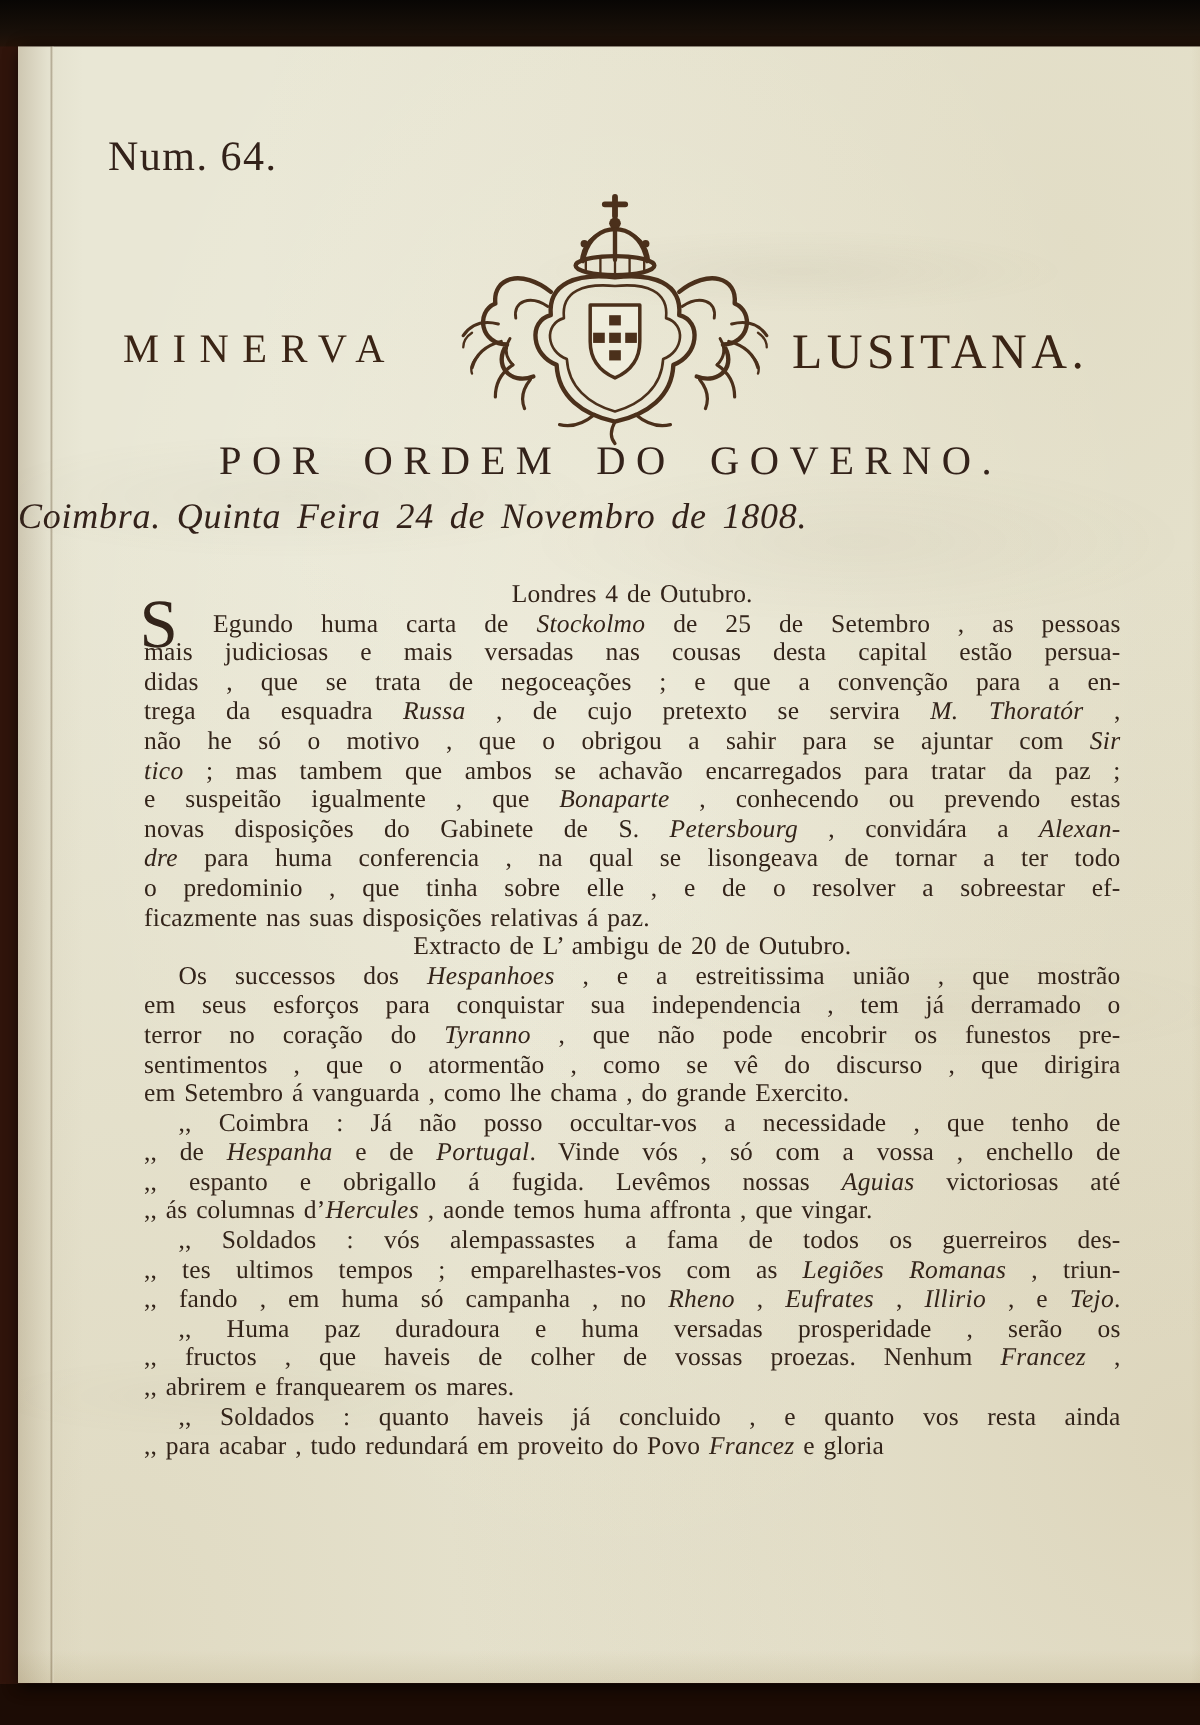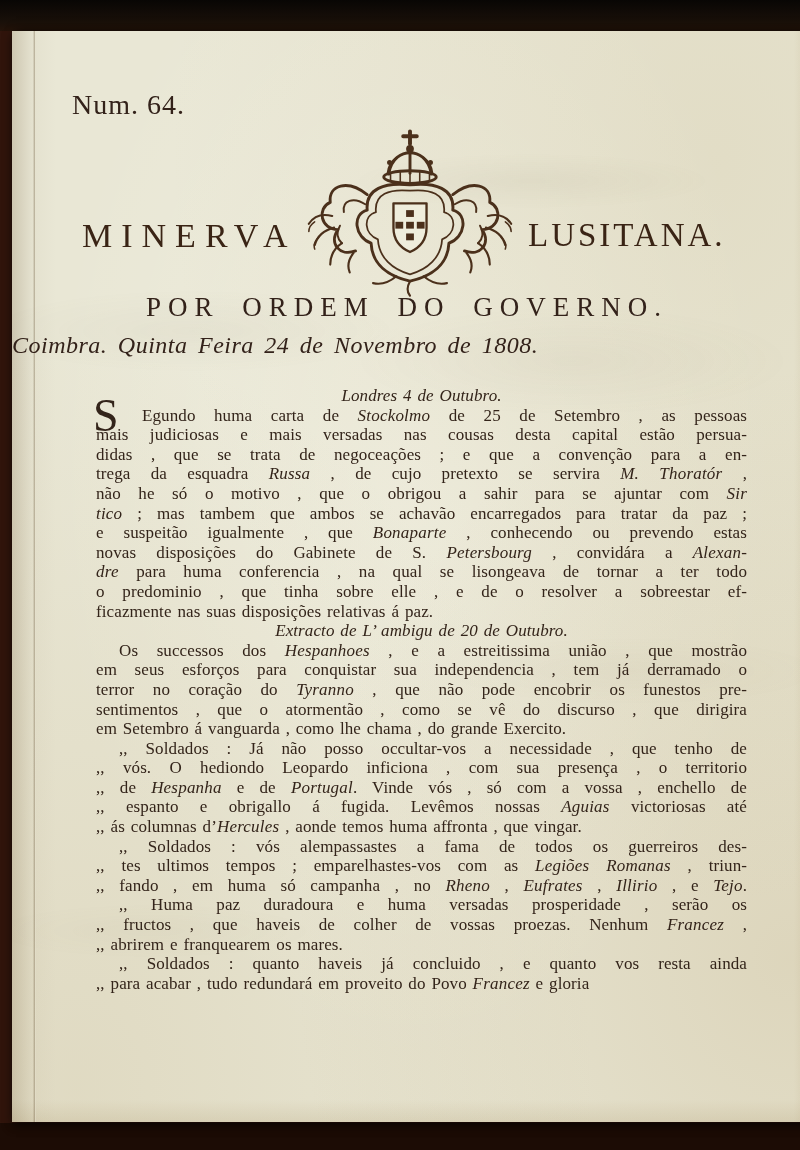--- a/index.html
+++ b/index.html
@@ -33,21 +33,21 @@
   .crease {
     position:absolute; left:21px; top:0; width:3px; height:100%;
     background:linear-gradient(90deg, transparent, rgba(95,75,45,.35) 45%, rgba(230,225,205,.5) 80%, transparent);
   }
   .num-label {
     position:absolute; left:60px; top:58px;
     font-size:28px; letter-spacing:1px; color:#33221a;
   }
   .masthead-left {
     position:absolute; left:70px; top:186px;
-    font-size:34px; letter-spacing:9px; color:#3a2415;
+    font-size:27px; letter-spacing:9px; color:#3a2415;
   }
   .masthead-right {
     position:absolute; left:516px; top:186px;
     font-size:33px; letter-spacing:3px; color:#3a2415;
   }
   .emblem {
     position:absolute; left:291px; top:96px; width:214px; height:176px;
   }
   .gov-heading {
     position:absolute; left:0; top:261px; width:790px; text-align:center;
@@ -56,21 +56,21 @@
   .dateline {
     position:absolute; left:0; top:301px; width:790px; text-align:left;
     font-style:italic; font-size:24px; letter-spacing:.5px; word-spacing:4px; color:#33221a;
   }
   .bodytext {
     position:absolute; left:84px; top:355px; width:651px;
     font-size:17px; line-height:19.6px; word-spacing:1.5px; letter-spacing:.1px;
     color:#33241a;
   }
   .bodytext i { letter-spacing:.2px; }
-  .bheading { text-align:center; font-style:italic; }
+  .bheading { text-align:center; }
   .para { position:relative; }
   .line.j { text-align:justify; text-align-last:justify; text-justify:inter-word; }
   .line.first { padding-left:46px; }
   .line.ind { padding-left:23px; }
   .dropcap {
     position:absolute; left:-3px; top:-13px;
     font-size:46px; line-height:1; color:#33241a;
   }
   
   .bleed {
@@ -164,22 +164,21 @@
         </div>
         <div class="bheading">Extracto de L’ ambigu de 20 de Outubro.</div>
         <div class="para">
           <div class="line j ind">Os successos dos <i>Hespanhoes</i> , e a estreitissima união , que mostrão</div>
           <div class="line j">em seus esforços para conquistar sua independencia , tem já derramado o</div>
           <div class="line j">terror no coração do <i>Tyranno</i> , que não pode encobrir os funestos pre-</div>
           <div class="line j">sentimentos , que o atormentão , como se vê do discurso , que dirigira</div>
           <div class="line">em Setembro á vanguarda , como lhe chama , do grande Exercito.</div>
         </div>
         <div class="para">
-          <div class="line j ind">,, Soldados : Já não posso occultar-vos a necessidade , que tenho de</div>
-          <div class="line j">,, vós. O hediondo Leopardo inficiona , com sua presença , o territorio</div>
+          <div class="line j ind">,, Coimbra : Já não posso occultar-vos a necessidade , que tenho de</div>
           <div class="line j">,, de <i>Hespanha</i> e de <i>Portugal</i>. Vinde vós , só com a vossa , enchello de</div>
           <div class="line j">,, espanto e obrigallo á fugida. Levêmos nossas <i>Aguias</i> victoriosas até</div>
           <div class="line">,, ás columnas d’<i>Hercules</i> , aonde temos huma affronta , que vingar.</div>
         </div>
         <div class="para">
           <div class="line j ind">,, Soldados : vós alempassastes a fama de todos os guerreiros des-</div>
           <div class="line j">,, tes ultimos tempos ; emparelhastes-vos com as <i>Legiões Romanas</i> , triun-</div>
           <div class="line j">,, fando , em huma só campanha , no <i>Rheno</i> , <i>Eufrates</i> , <i>Illirio</i> , e <i>Tejo</i>.</div>
         </div>
         <div class="para">

